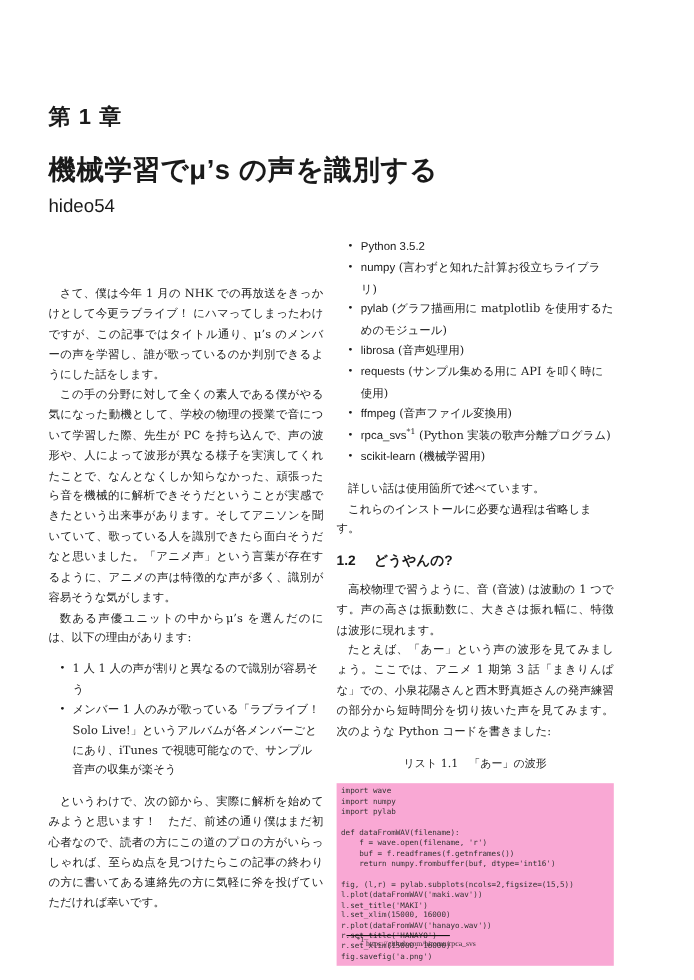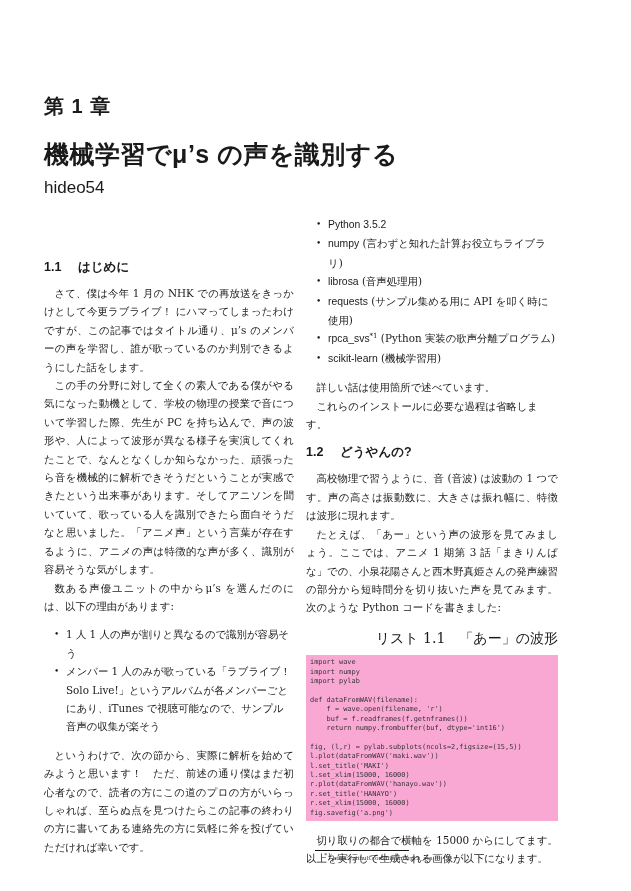--- a/index.html
+++ b/index.html
@@ -13,54 +13,53 @@
   .col-left { left:44px; top:258px; width:250px; }
   .col-right { left:306px; top:215px; width:252px; }
   .sec { font-family:"Liberation Sans", sans-serif; font-weight:bold; font-size:12.5px; margin:0 0 8px 0; line-height:18px; }
   .sec .num { display:inline-block; width:34px; }
   p.para { margin:0; text-indent:1em; text-align:justify; }
   p.noind { margin:0; text-indent:1em; }
   ul.blist { list-style:none; margin:10px 0 10px 0; padding:0 0 0 12px; }
   ul.blist li { position:relative; padding-left:10px; }
   ul.blist li::before { content:"•"; position:absolute; left:-2px; top:0; font-size:9px; }
   .sans { font-family:"Liberation Sans", sans-serif; }
-  .caption { text-align:right; margin:12px 0 8px 0; font-size:14px; }
+  .caption { text-align:center; margin:12px 0 8px 0; font-size:10px; }
   .code { background:#f9a8d4; font-family:"DejaVu Sans Mono", monospace; font-size:6.9px; line-height:9.4px; padding:3px 4px; white-space:pre; color:#333; margin:0 0 10px 0; }
   .footnote-rule { position:absolute; left:315px; top:850px; width:94px; height:1px; background:#111; }
   .footnote { position:absolute; left:324px; top:854px; font-size:7px; font-family:Liberation Serif, serif; color:#333; }
   sup { font-size:7px; line-height:0; }
 </style>
 </head>
 <body>
 
 <div class="abs chapter-label">第 1 章</div>
 <div class="abs chapter-title">機械学習でμ’s の声を識別する</div>
 <div class="abs author">hideo54</div>
 
 <div class="col col-left">
-  <div class="sec">
-    <span class="num">1.1</span><span>はじめに</span>
-  </div>
   <p class="para">さて、僕は今年 1 月の NHK での再放送をきっかけとして今更ラブライブ！ にハマってしまったわけですが、この記事ではタイトル通り、μ’s のメンバーの声を学習し、誰が歌っているのか判別できるようにした話をします。</p>
   <p class="para">この手の分野に対して全くの素人である僕がやる気になった動機として、学校の物理の授業で音について学習した際、先生が PC を持ち込んで、声の波形や、人によって波形が異なる様子を実演してくれたことで、なんとなくしか知らなかった、頑張ったら音を機械的に解析できそうだということが実感できたという出来事があります。そしてアニソンを聞いていて、歌っている人を識別できたら面白そうだなと思いました。「アニメ声」という言葉が存在するように、アニメの声は特徴的な声が多く、識別が容易そうな気がします。</p>
   <p class="para">数ある声優ユニットの中からμ’s を選んだのには、以下の理由があります:</p>
   <ul class="blist">
     <li>1 人 1 人の声が割りと異なるので識別が容易そう</li>
     <li>メンバー 1 人のみが歌っている「ラブライブ！ Solo Live!」というアルバムが各メンバーごとにあり、iTunes で視聴可能なので、サンプル音声の収集が楽そう</li>
   </ul>
   <p class="para">というわけで、次の節から、実際に解析を始めてみようと思います！　ただ、前述の通り僕はまだ初心者なので、読者の方にこの道のプロの方がいらっしゃれば、至らぬ点を見つけたらこの記事の終わりの方に書いてある連絡先の方に気軽に斧を投げていただければ幸いです。</p>
 
 </div>
 
 <div class="col col-right">
   <ul class="blist" style="margin-top:0">
     <li><span class="sans">Python 3.5.2</span></li>
     <li><span class="sans">numpy</span><span> (言わずと知れた計算お役立ちライブラリ)</span></li>
+    <li><span class="sans">pylab</span><span> (グラフ描画用に matplotlib を使用するためのモジュール)</span></li>
     <li><span class="sans">librosa</span><span> (音声処理用)</span></li>
     <li><span class="sans">requests</span><span> (サンプル集める用に API を叩く時に使用)</span></li>
+    <li><span class="sans">ffmpeg</span><span> (音声ファイル変換用)</span></li>
     <li><span class="sans">rpca_svs</span><sup>*1</sup><span> (Python 実装の歌声分離プログラム)</span></li>
     <li><span class="sans">scikit-learn</span><span> (機械学習用)</span></li>
   </ul>
   <p class="noind">詳しい話は使用箇所で述べています。</p>
   <p class="noind">これらのインストールに必要な過程は省略します。</p>
 
   <div class="sec" style="margin-top:10px">
     <span class="num">1.2</span><span>どうやんの?</span>
   </div>
   <p class="para">高校物理で習うように、音 (音波) は波動の 1 つです。声の高さは振動数に、大きさは振れ幅に、特徴は波形に現れます。</p>

